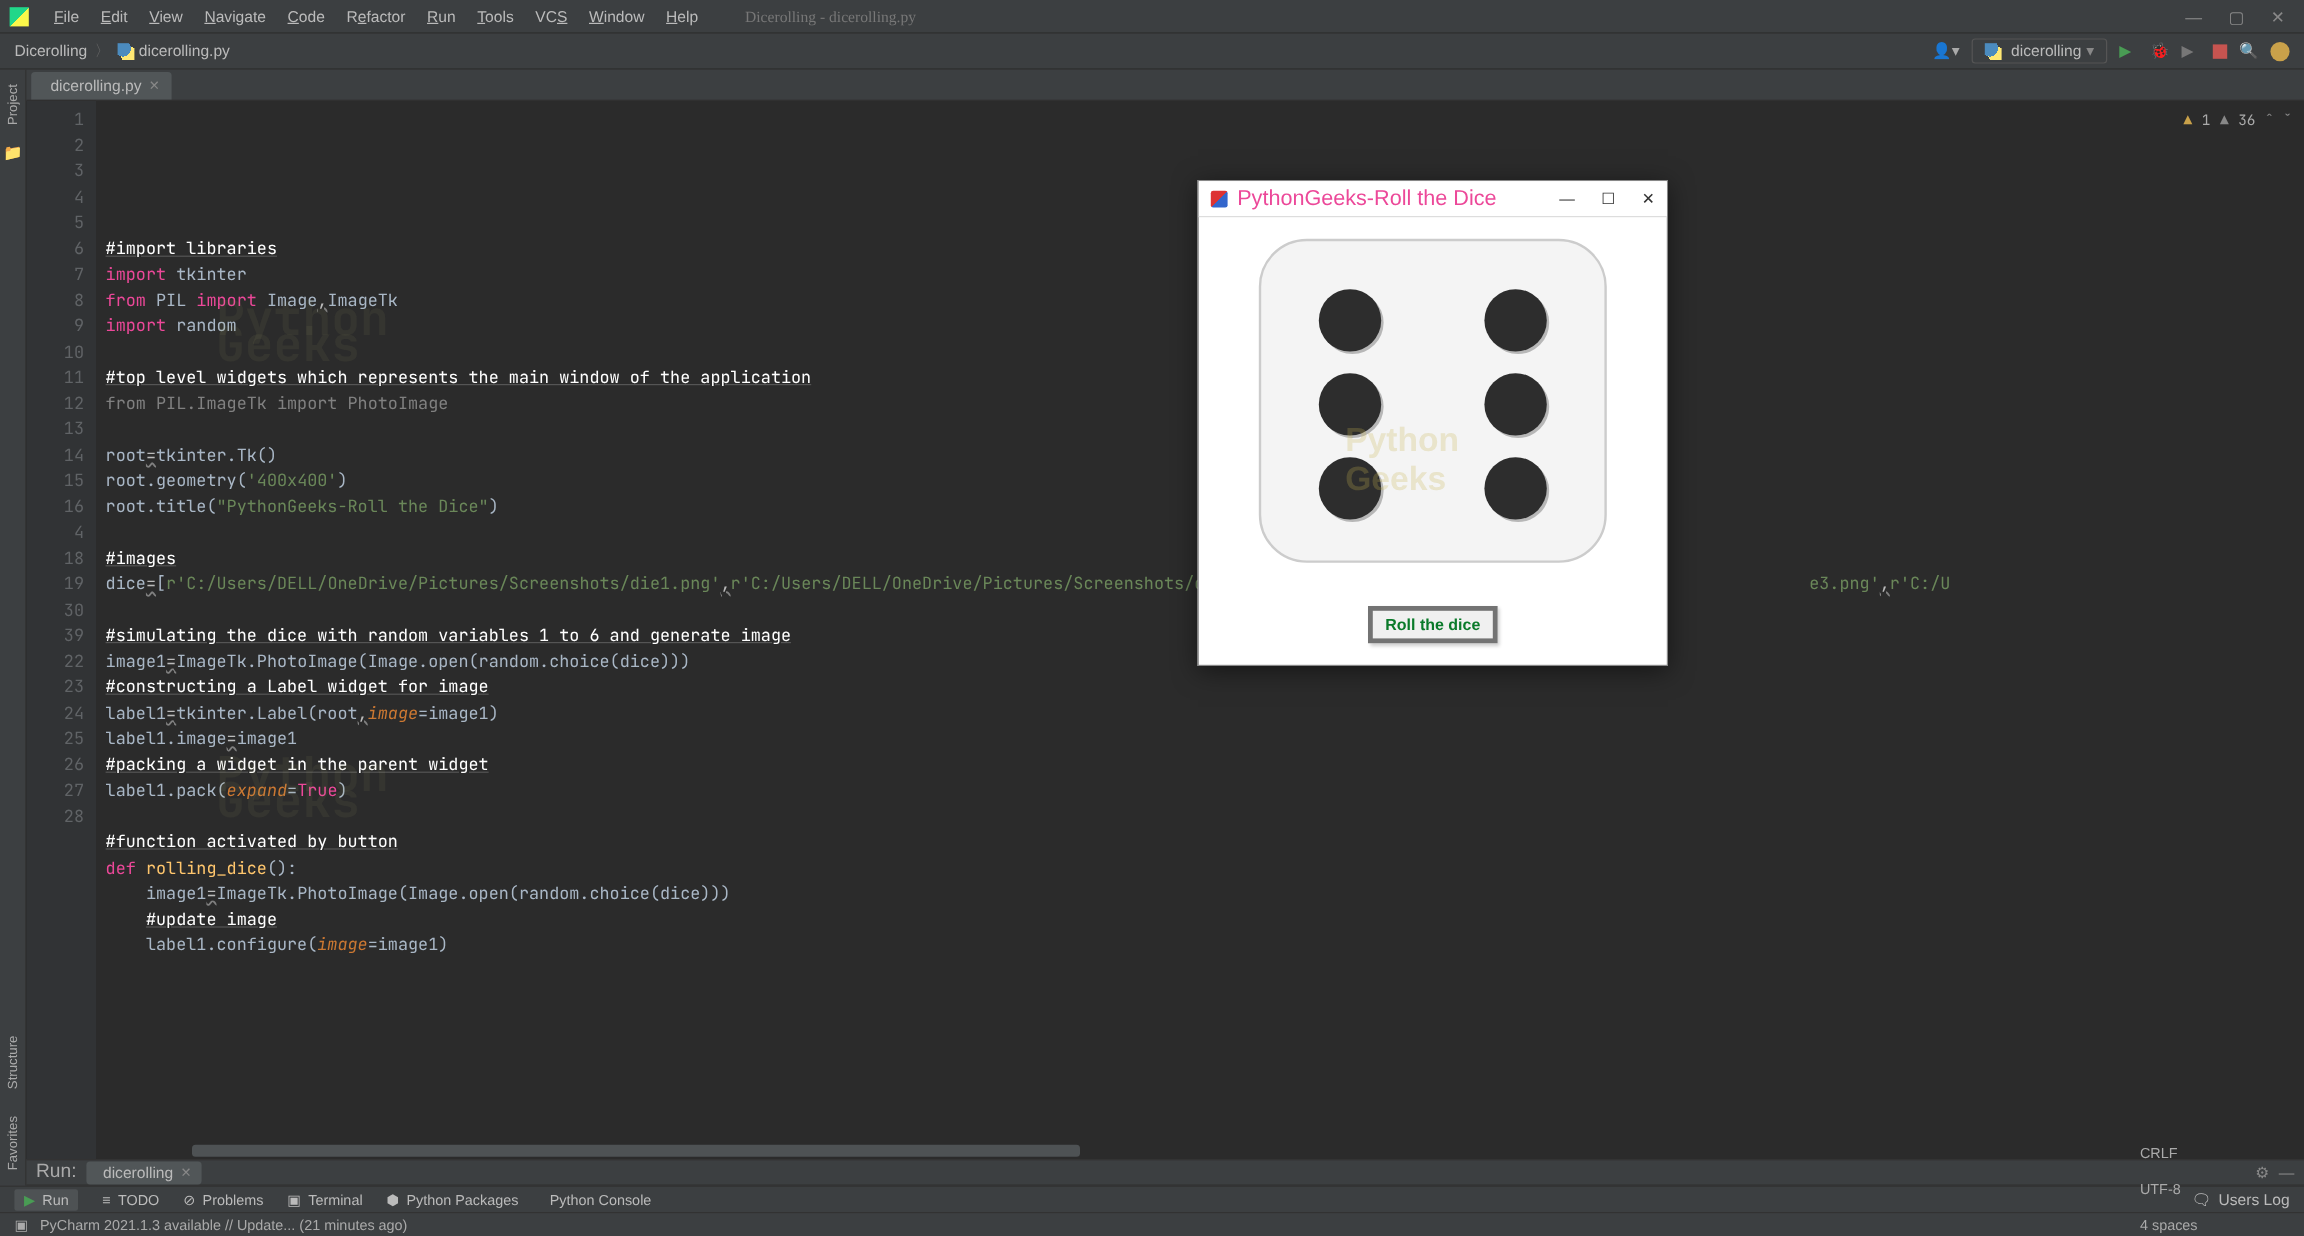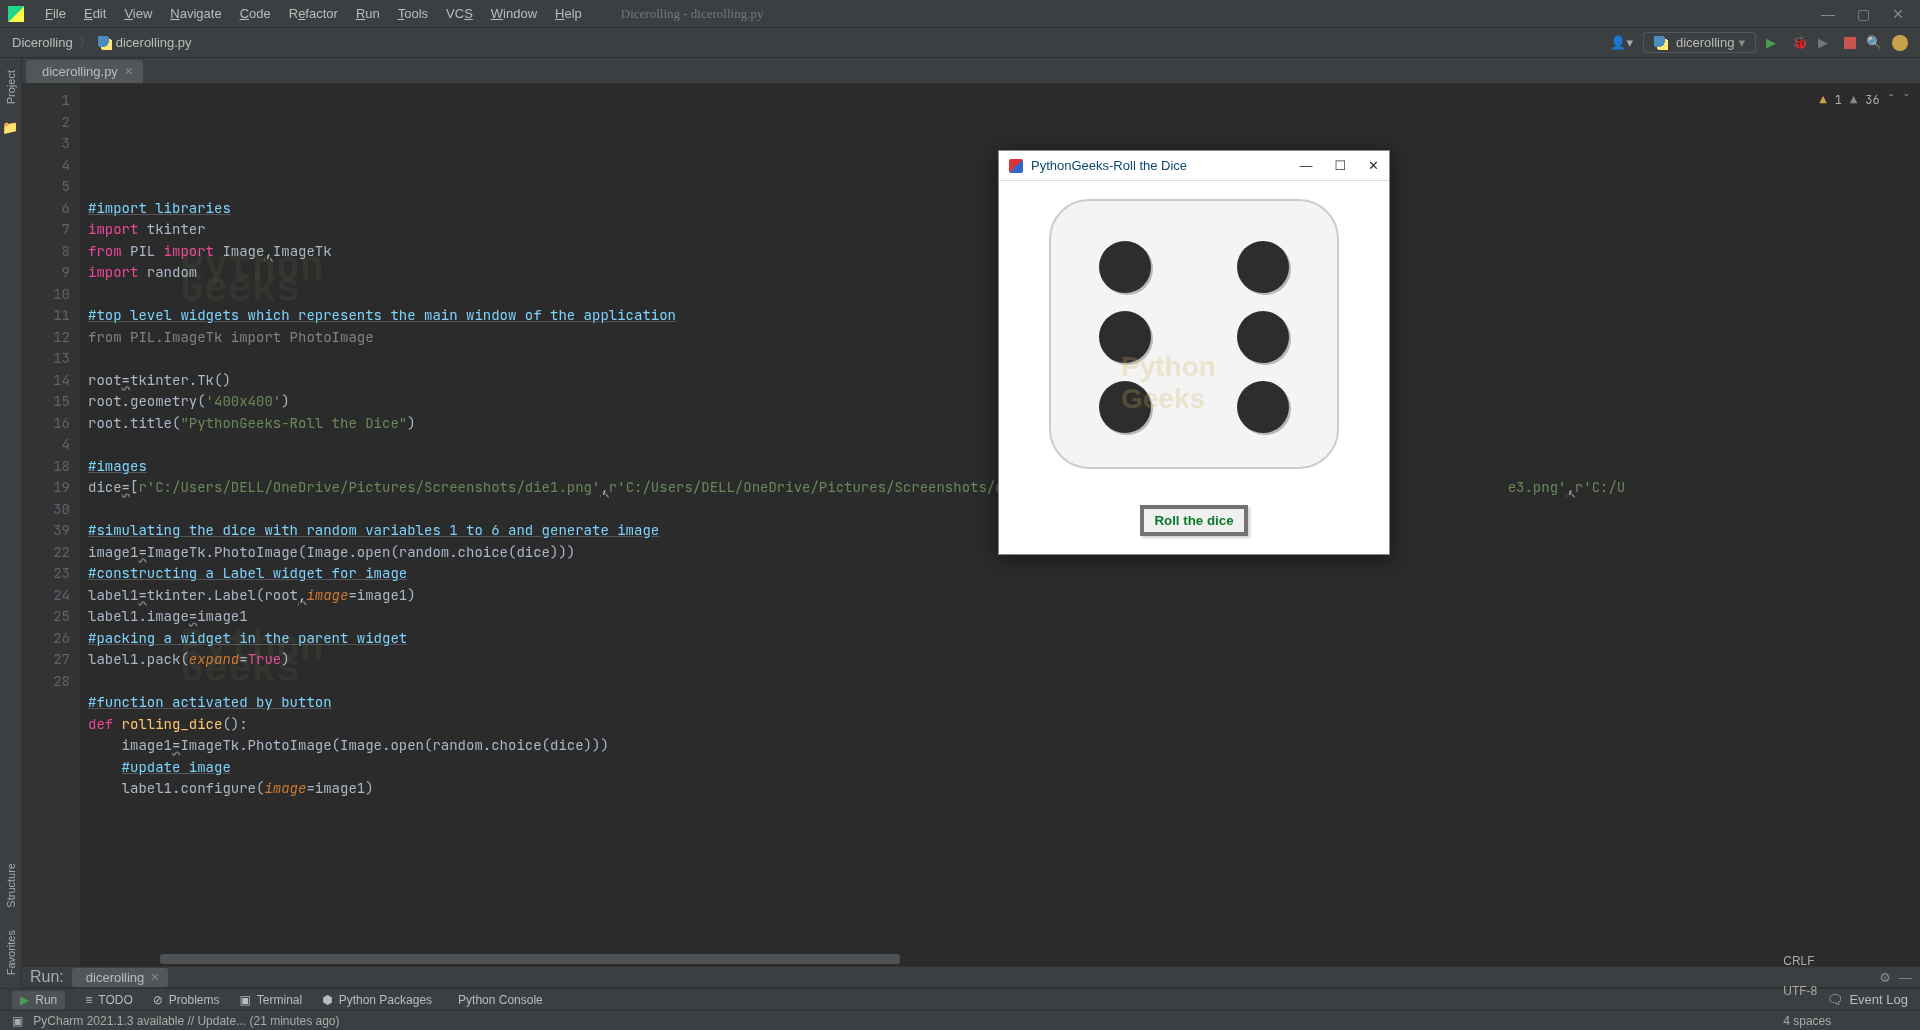--- a/index.html
+++ b/index.html
@@ -148,21 +148,21 @@
 .code {
   flex: 1;
   padding: 6px 0 6px 8px;
   font-family: "Consolas","JetBrains Mono",monospace;
   font-size: 14px;
   line-height: 21.5px;
   white-space: pre;
   color: #a9b7c6;
   position: relative;
 }
-.code .c-comment { color: #7dd3fc; text-decoration: underline; text-decoration-color: #555; }
+.code .c-comment { color: #ffffff; text-decoration: underline; text-decoration-color: #555; }
 .code .c-kw { color: #ec4899; }
 .code .c-str { color: #6a8759; }
 .code .c-fn { color: #ffc66d; }
 .code .c-param { color: #cc7832; font-style: italic; }
 .code .c-warn { color: #bbb; text-decoration: underline wavy #808080; }
 
 .inspections {
   position: absolute;
   right: 10px;
   top: 6px;
@@ -271,21 +271,21 @@
   align-items: center;
   padding: 0 10px;
   border-bottom: 1px solid #ddd;
 }
 .tkwin .feather {
   width: 14px; height: 14px;
   background: linear-gradient(135deg,#d33 50%,#36c 50%);
   border-radius: 2px;
   margin-right: 8px;
 }
-.tkwin .tk-title { color: #0c4a6e; font-size: 13px; }
+.tkwin .tk-title { color: #ec4899; font-size: 18px; }
 .tkwin .tk-ctrls { margin-left:auto; display:flex; gap:22px; color:#333; font-size:13px; }
 .tkwin .tk-body {
   padding: 18px 20px;
   display: flex;
   flex-direction: column;
   align-items: center;
   gap: 36px;
 }
 .die {
   width: 290px; height: 270px;
@@ -468,21 +468,21 @@
   <div class="bbtn">
     <span>⬢</span>
     <span>Python Packages</span>
   </div>
   <div class="bbtn">
     <span class="pyicon"></span>
     <span>Python Console</span>
   </div>
   <div class="right">
     <span>🗨</span>
-    <span>Event Log</span>
+    <span>Users Log</span>
   </div>
 </div>
 
 <div class="statusbar">
   <span style="margin-right:10px">▣</span>
   <span>PyCharm 2021.1.3 available // Update... (21 minutes ago)</span>
   <div class="right">
     <span>CRLF</span>
     <span>UTF-8</span>
     <span>4 spaces</span>

